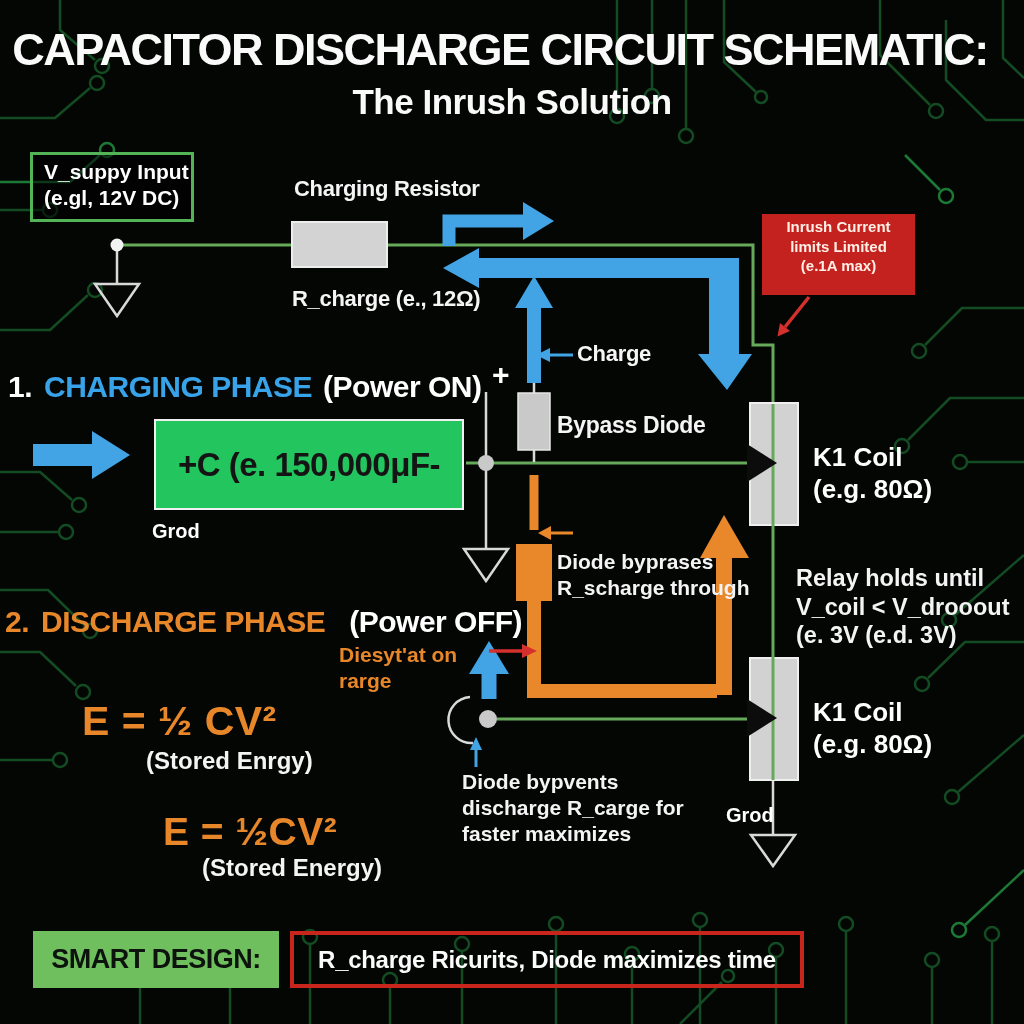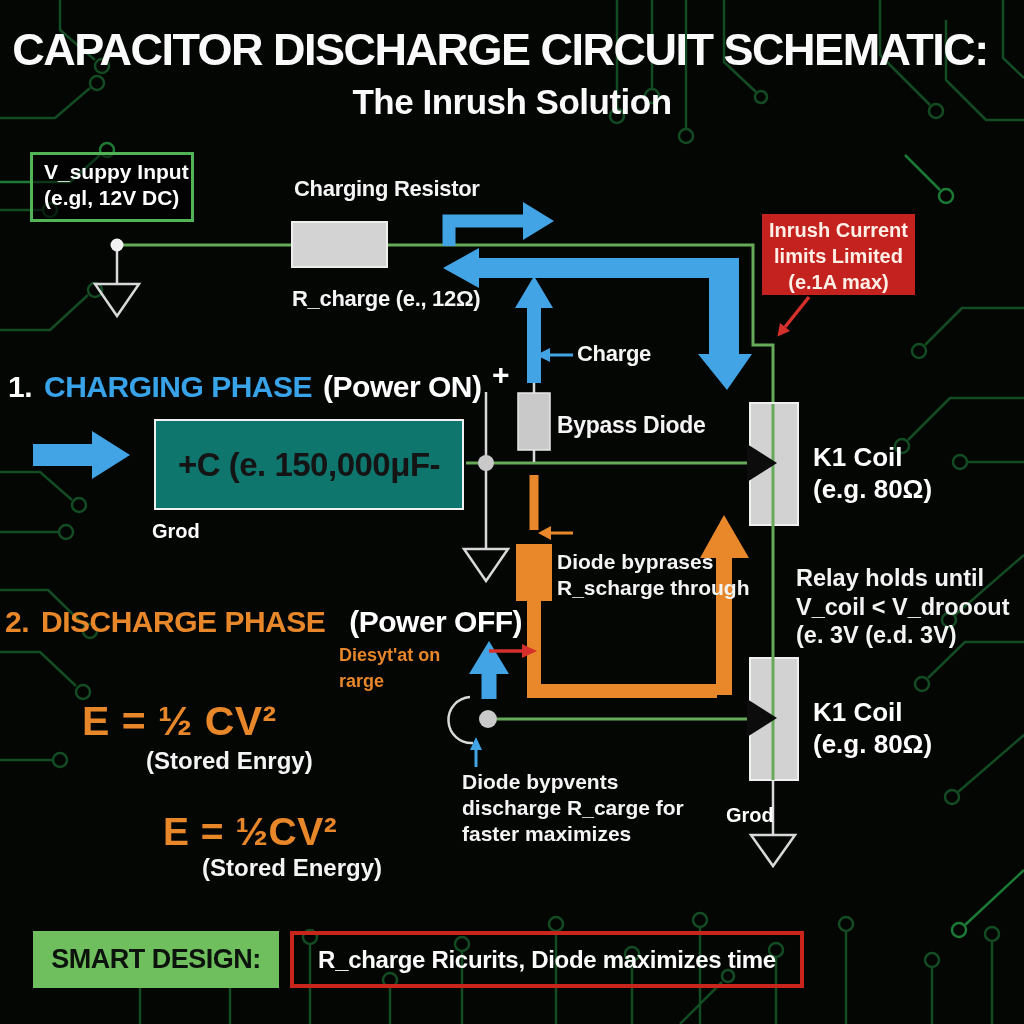--- a/index.html
+++ b/index.html
@@ -21,30 +21,30 @@
   }
   .supply-box{
     left:30px;top:152px;width:164px;height:70px;
     border:3px solid #53b357;background:rgba(0,0,0,0.55);
     font-size:21px;font-weight:700;line-height:1.25;padding:4px 14px 0 11px;
     box-sizing:border-box;
   }
   .lbl{font-size:22px;font-weight:700;color:#f5f5f5;letter-spacing:-0.3px;}
   .inrush-box{
     left:762px;top:214px;width:153px;height:81px;background:#c4221e;
-    text-align:center;font-size:20px;font-weight:800;line-height:1.3;
+    text-align:center;font-size:15px;font-weight:800;line-height:1.3;
     color:#ffeFe6;padding-top:3px;box-sizing:border-box;
   }
   .phase{display:inline-flex;font-size:30px;font-weight:800;letter-spacing:-0.5px;}
   .phase .gap-s{margin-right:12px;}
   .phase .gap-m{margin-right:11px;}
   .blue-t{color:#38a3e8;}
   .orange-t{color:#e8872a;}
   .cap-box{
-    left:154px;top:419px;width:310px;height:91px;background:#0f766e;
+    left:154px;top:419px;width:310px;height:91px;background:#22c55e;
     border:2px solid #f0f0f0;box-sizing:border-box;
     display:flex;align-items:center;justify-content:center;
     font-size:33px;font-weight:700;color:#141414;letter-spacing:-0.5px;
   }
   .note{font-weight:600;color:#f4f4f4;}
   .formula{font-weight:800;color:#e8872a;letter-spacing:0.5px;}
   .smart-green{
     left:33px;top:931px;width:246px;height:57px;background:#6fbf5e;
     display:flex;align-items:center;justify-content:center;
     font-size:27px;font-weight:800;color:#0c130c;letter-spacing:-0.5px;
@@ -263,21 +263,21 @@
   </div>
 
   <div class="txt" style="left:5px;top:605px;">
     <span class="phase">
       <span class="orange-t gap-s">2.</span>
       <span class="orange-t" style="margin-right:24px;">DISCHARGE PHASE</span>
       <span>(Power OFF)</span>
     </span>
   </div>
 
-  <div class="txt orange-t" style="left:339px;top:642px;font-size:18px;font-weight:700;line-height:26px;">
+  <div class="txt orange-t" style="left:339px;top:642px;font-size:21px;font-weight:700;line-height:26px;">
     <div>Diesyt'at on</div>
     <div>rarge</div>
   </div>
 
   <div class="txt note" style="left:146px;top:747px;font-size:24px;">(Stored Enrgy)</div>
   <div class="txt formula" style="left:82px;top:698px;font-size:41px;">E = ½ CV²</div>
 
   <div class="txt formula" style="left:163px;top:810px;font-size:39px;">E = ½CV²</div>
   <div class="txt note" style="left:202px;top:854px;font-size:24px;">(Stored Energy)</div>
 

